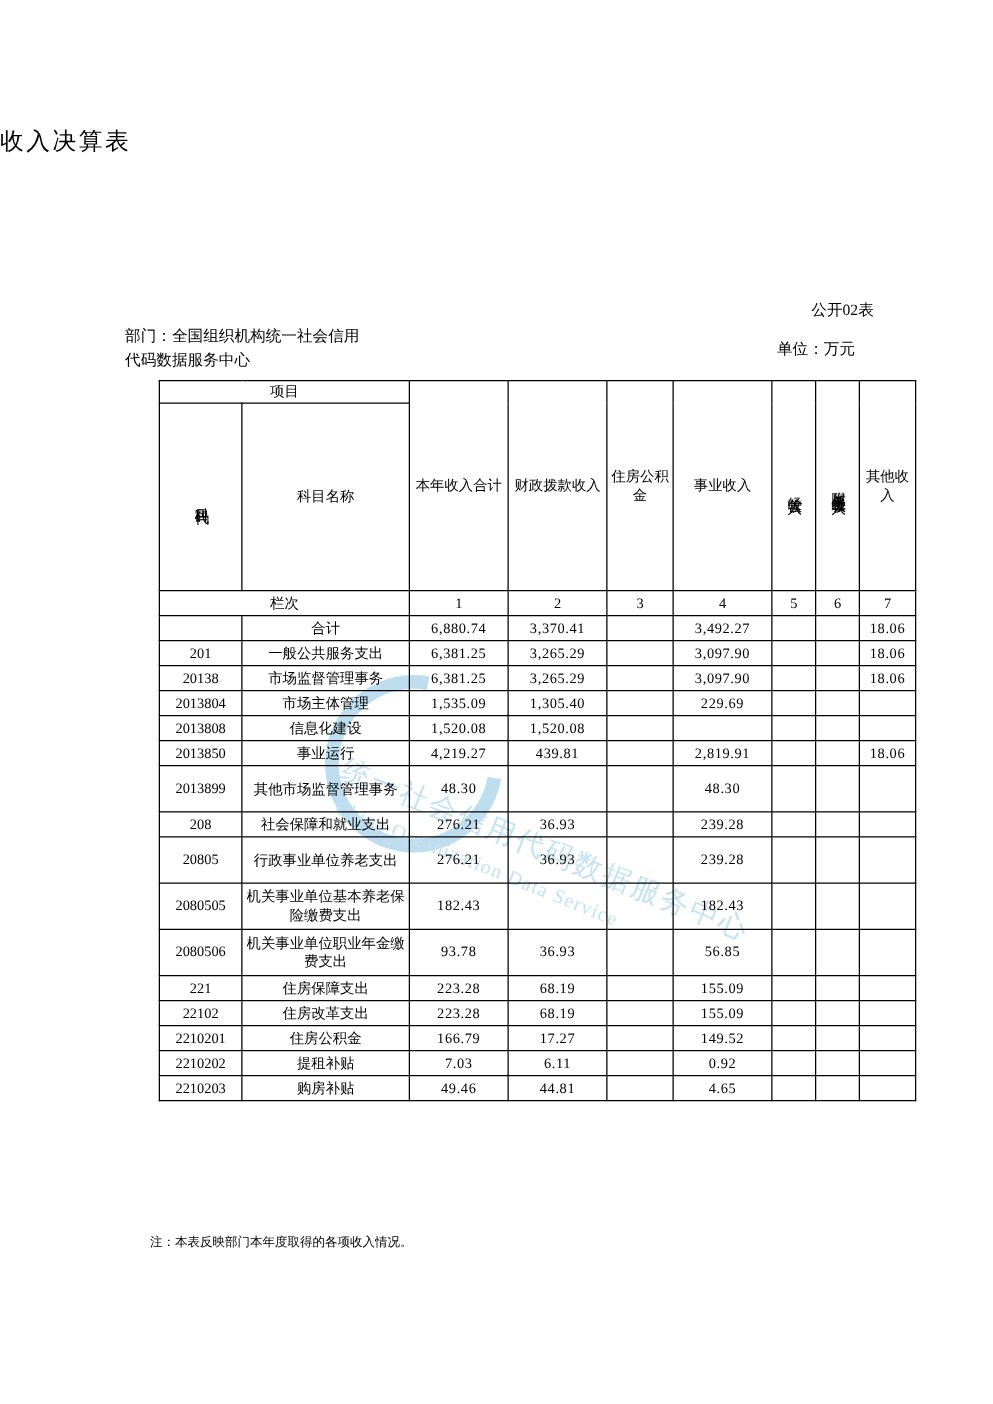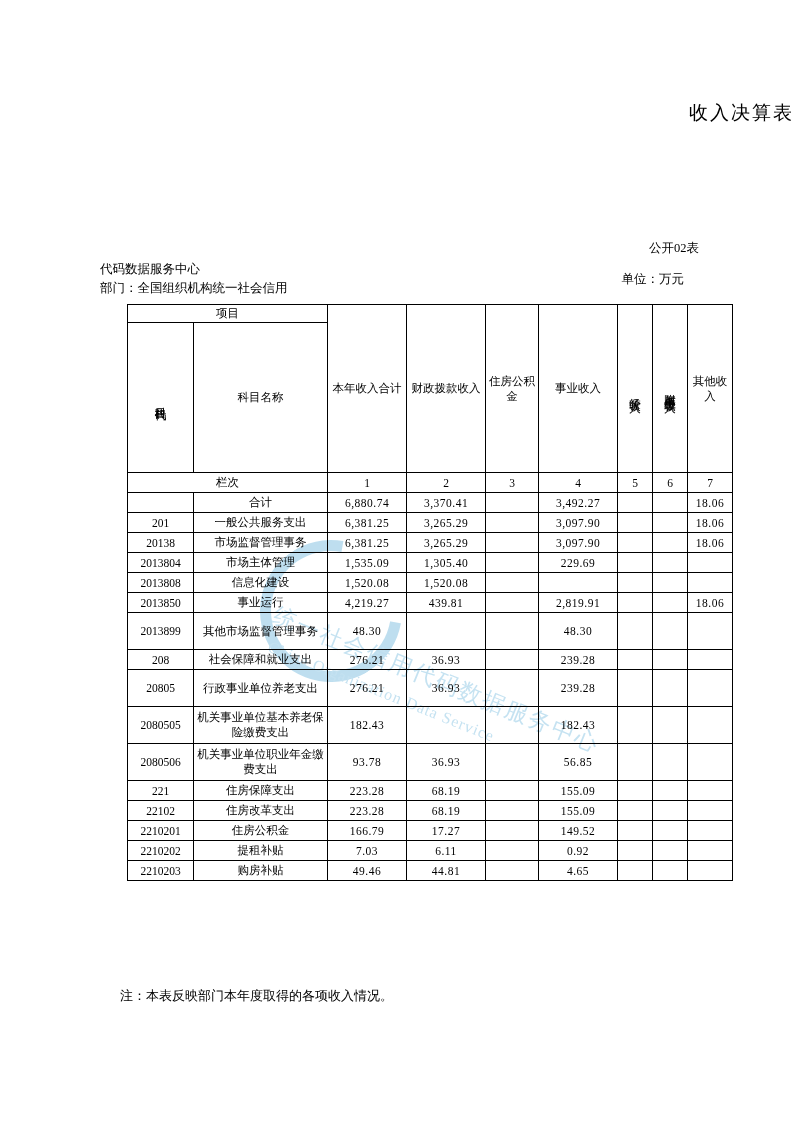--- a/index.html
+++ b/index.html
@@ -15,21 +15,21 @@
     position: relative;
     overflow: hidden;
   }
   .page {
     position: relative;
     width: 794px;
     height: 1123px;
     box-sizing: border-box;
   }
   .doc-title {
-    text-align: right;
+    text-align: left;
     font-size: 19px;
     letter-spacing: 2px;
     margin-top: 100px;
     font-family: "Liberation Serif", "DejaVu Serif", serif;
     font-weight: normal;
   }
   .form-no {
     position: absolute;
     right: 95px;
     top: 140px;
@@ -94,21 +94,21 @@
   .row-h2 {
     height: 37px;
   }
   .name-cell {
     text-align: center;
     margin-top: 28px;
   }
   .note {
     position: absolute;
     left: 120px;
-    font-size: 13px;
+    font-size: 10px;
   }
   
   .watermark {
     position: absolute;
     left: 250px;
     top: 430px;
     width: 330px;
     height: 290px;
     pointer-events: none;
     opacity: 0.5;
@@ -150,22 +150,22 @@
 </head>
 <body>
 
 <div class="page">
 
   <div class="doc-title">收入决算表</div>
 
   <div class="form-no">公开02表</div>
 
   <div class="dept-block">
+    <div>部门：全国组织机构统一社会信用</div>
     <div>代码数据服务中心</div>
-    <div>部门：全国组织机构统一社会信用</div>
   </div>
 
   <div class="unit-no">单位：万元</div>
 
   <div class="watermark">
     <div class="wm-ring"></div>
     <div class="wm-text1">统一社会信用代码数据服务中心</div>
     <div class="wm-text2">China Organization Data Service</div>
   </div>
 

